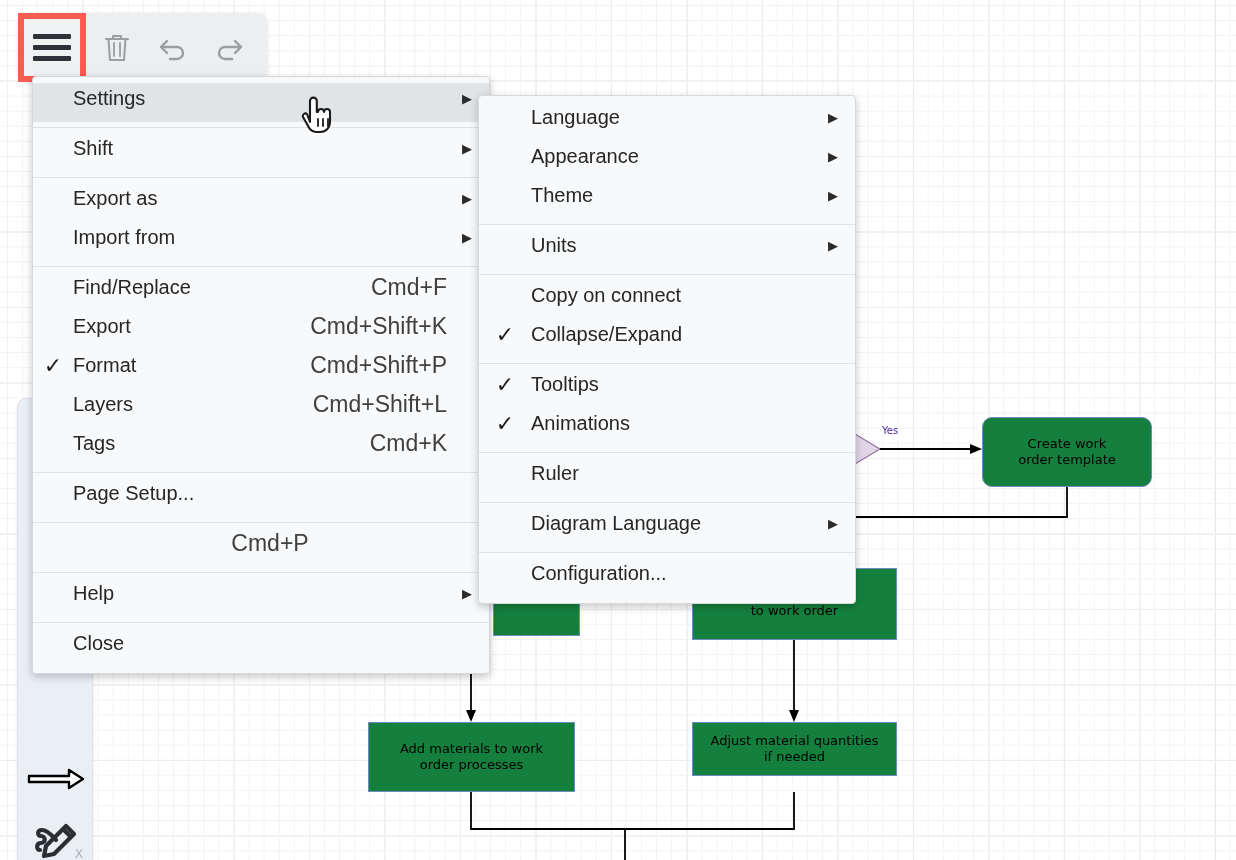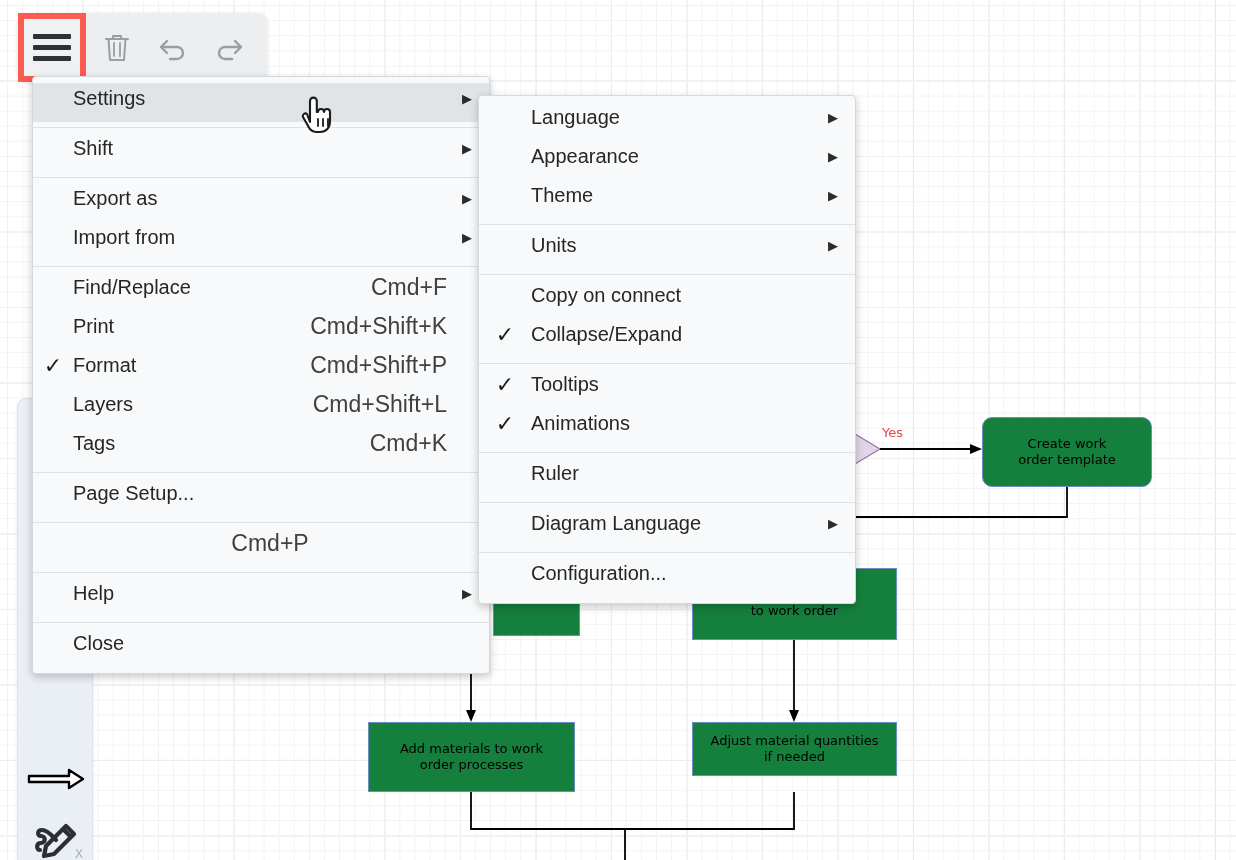--- a/index.html
+++ b/index.html
@@ -37,22 +37,22 @@
     font-family: "DejaVu Sans", sans-serif;
     font-size: 13px;
     color: #000000;
     line-height: 1.25;
     white-space: pre-line;
   }
   .node.rounded { border-radius: 10px; }
   .edge-label {
     position: absolute;
     font-family: "DejaVu Sans", sans-serif;
-    font-size: 13px;
-    color: #ef4444;
+    font-size: 10px;
+    color: #4c1d95;
     background: transparent;
   }
 
   
   #left-panel {
     position: absolute;
     left: 17px; top: 398px;
     width: 76px; height: 470px;
     background: #eaeef5;
     border: 1px solid #e0e4ea;
@@ -271,21 +271,21 @@
     </div>
     <div class="sep"></div>
     <div class="mi">
       <span class="chk"></span>
       <span class="lbl">Find/Replace</span>
       <span class="sc">Cmd+F</span>
       <span class="arr"></span>
     </div>
     <div class="mi">
       <span class="chk"></span>
-      <span class="lbl">Print</span>
+      <span class="lbl">Export</span>
       <span class="sc">Cmd+Shift+K</span>
       <span class="arr"></span>
     </div>
     <div class="mi">
       <span class="chk">✓</span>
       <span class="lbl">Format</span>
       <span class="sc">Cmd+Shift+P</span>
       <span class="arr"></span>
     </div>
     <div class="mi">

